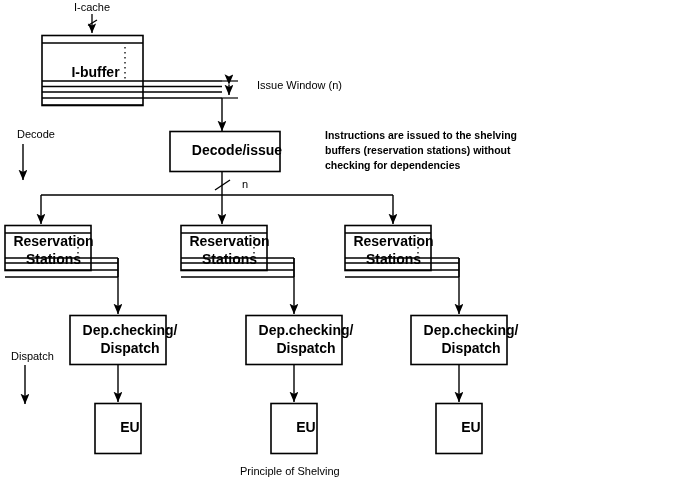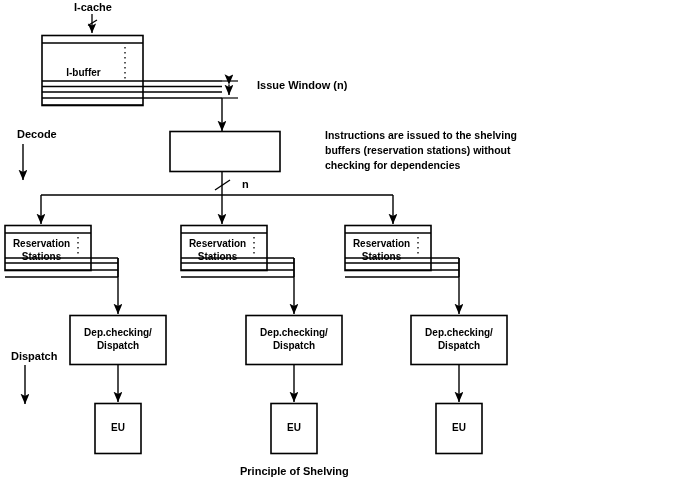--- a/index.html
+++ b/index.html
@@ -20,21 +20,21 @@
   #svg-layer {
     position: absolute;
     left: 0;
     top: 0;
     width: 700px;
     height: 479px;
   }
   .lbl {
     position: absolute;
     font-family: "Liberation Sans", sans-serif;
-    font-weight: bold;
+    font-weight: normal;
     color: #000000;
     white-space: pre;
     line-height: 1.25;
     padding-left: 8px;
   }
   .lbl-11 { font-size: 11px; }
   .para {
     position: absolute;
     font-family: "Liberation Sans", sans-serif;
     font-weight: bold;
@@ -44,24 +44,25 @@
     line-height: 1.45;
   }
   .boxlabel {
     position: absolute;
     display: flex;
     align-items: center;
     justify-content: center;
     text-align: center;
     font-family: "Liberation Sans", sans-serif;
     font-weight: bold;
-    font-size: 10px;
+    font-size: 14px;
     color: #000000;
     line-height: 1.28;
     pointer-events: none;
+    padding-left: 12px;
   }
 </style>
 </head>
 <body>
 
 <div id="stage">
 
   <svg id="svg-layer" viewBox="0 0 700 479">
     <defs>
       <marker id="arrow" markerWidth="9" markerHeight="9" refX="7.4" refY="3.2" orient="auto" markerUnits="strokeWidth">
@@ -200,20 +201,21 @@
   </svg>
 
   <div class="lbl lbl-11" style="left:66px; top:1px;">I-cache</div>
 
   <div class="boxlabel" style="left:42px; top:47px; width:83px; height:52px;">I-buffer</div>
 
   <div class="lbl lbl-11" style="left:249px; top:79px;">Issue Window (n)</div>
 
   <div class="lbl lbl-11" style="left:9px; top:128px;">Decode</div>
 
+  <div class="boxlabel" style="left:170px; top:131px; width:110px; height:40px;">Decode/issue</div>
 
   <div class="lbl lbl-11" style="left:234px; top:178px;">n</div>
 
   <div class="para" style="left:325px; top:128px; width:255px;"><span style="white-space: pre-line;">Instructions are issued to the shelving
 buffers (reservation stations) without
 checking for dependencies</span></div>
 
   <div class="boxlabel" style="left:5px; top:235px; width:73px; height:32px;">
     <span style="display:block;">
       <span>Reservation</span><br>

